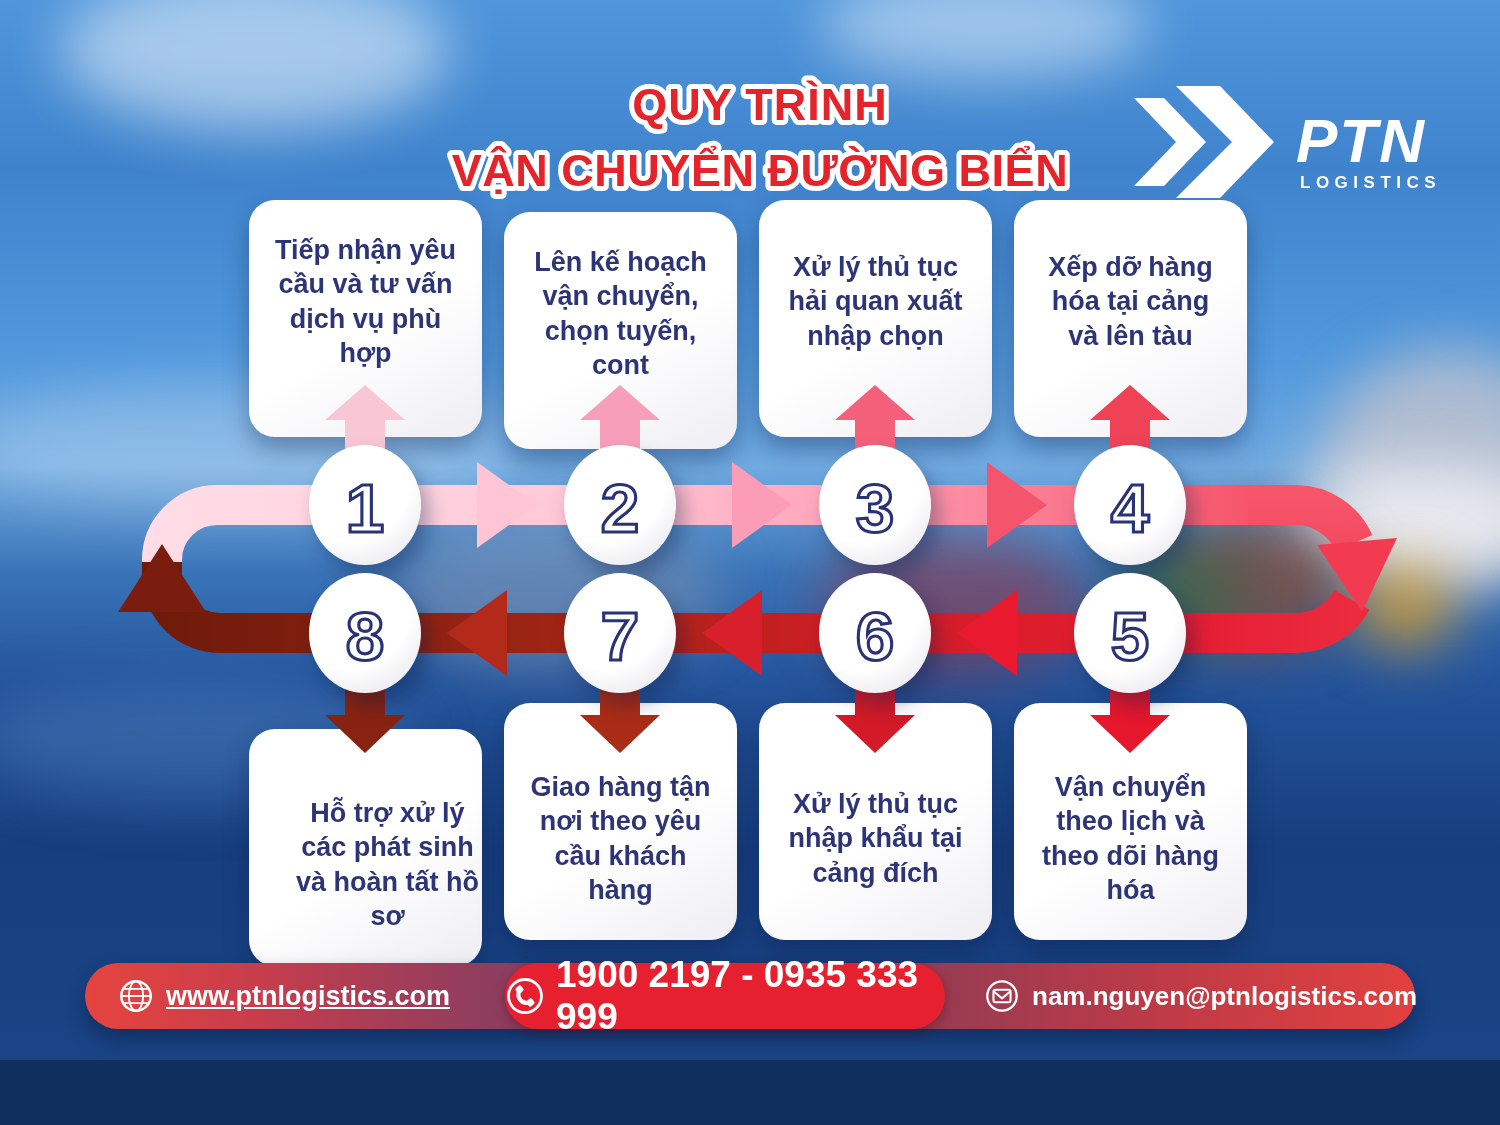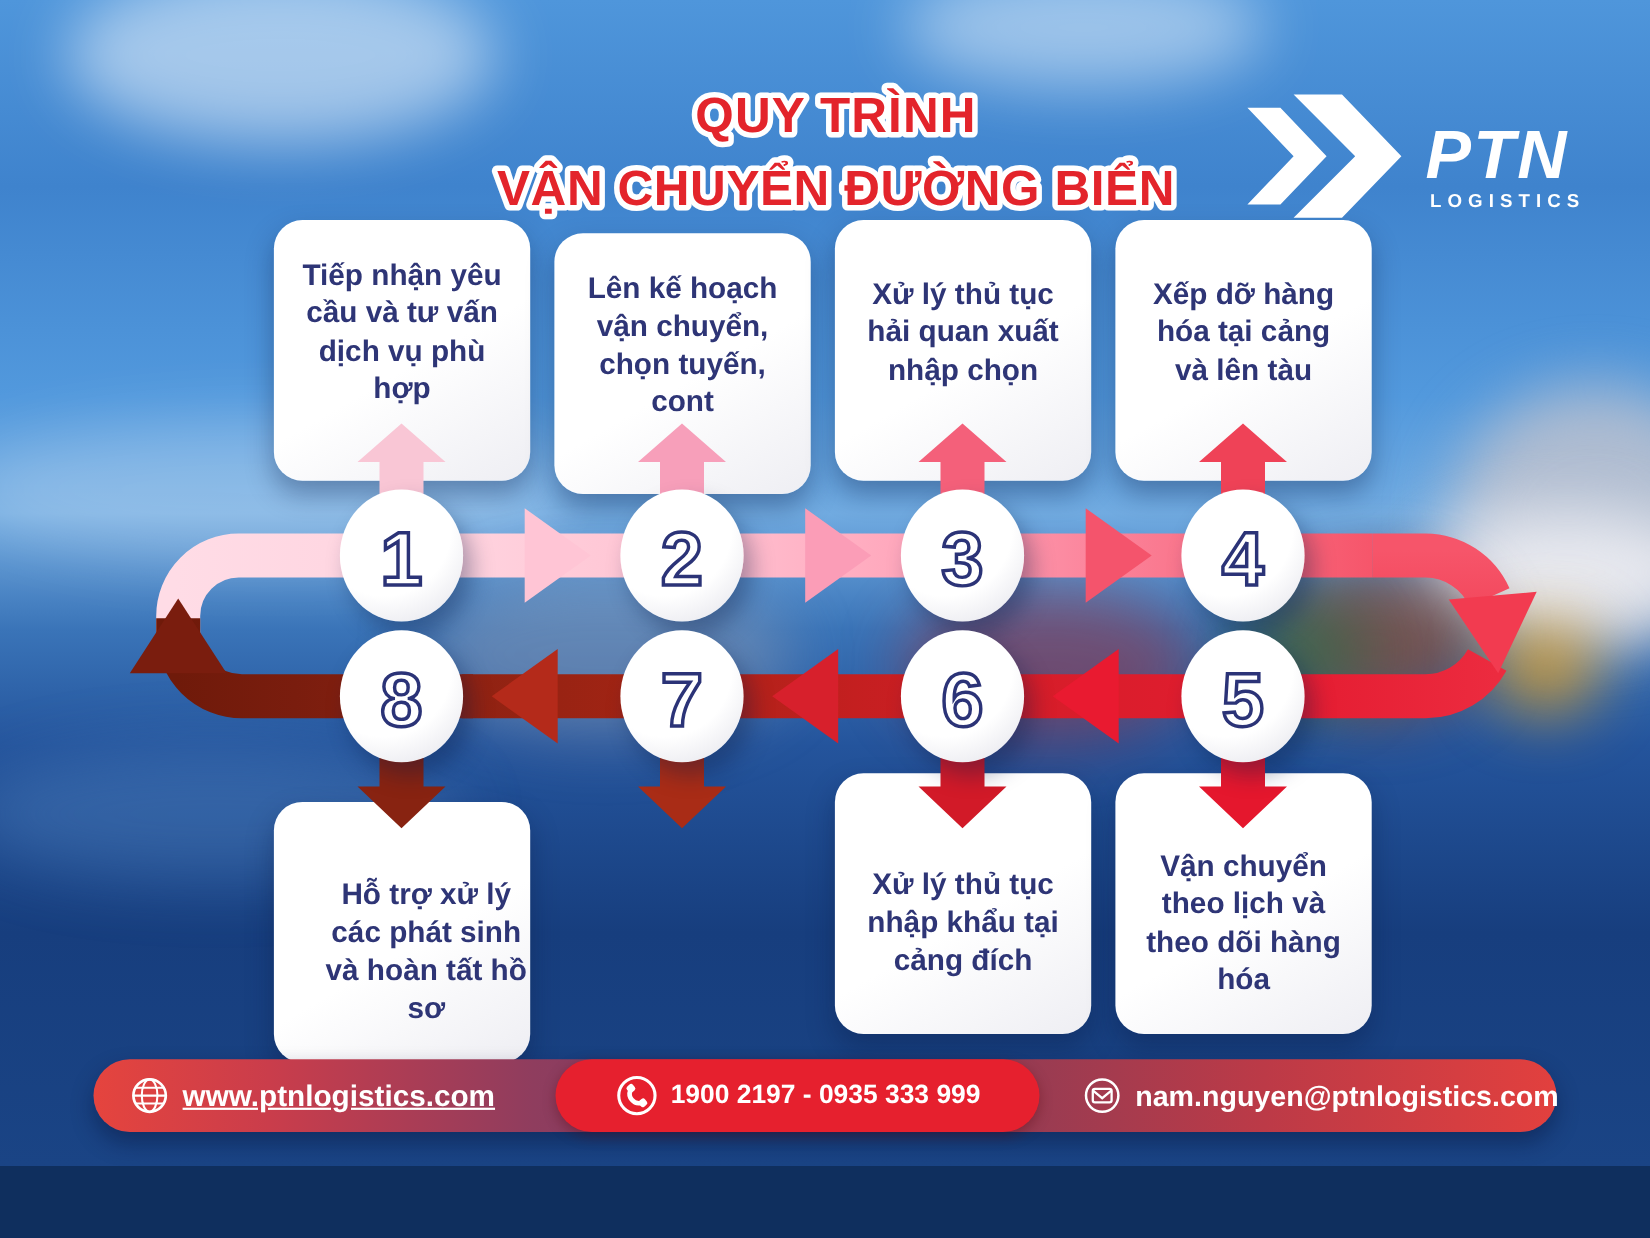--- a/index.html
+++ b/index.html
@@ -71,20 +71,23 @@
   <div class="card top" style="left:759px;top:200px;">
     <div class="txt">Xử lý thủ tục hải quan xuất nhập chọn</div>
     </div>
   <div class="card top" style="left:1014px;top:200px;">
     <div class="txt">Xếp dỡ hàng hóa tại cảng và lên tàu</div>
     </div>
 
   <div class="card bot" style="left:249px;top:729px;padding-left:44px;">
     <div class="txt">Hỗ trợ xử lý các phát sinh và hoàn tất hồ sơ</div>
     </div>
+  <div class="card bot" style="left:504px;top:703px;">
+    <div class="txt">Giao hàng tận nơi theo yêu cầu khách hàng</div>
+    </div>
   <div class="card bot" style="left:759px;top:703px;">
     <div class="txt">Xử lý thủ tục nhập khẩu tại cảng đích</div>
     </div>
   <div class="card bot" style="left:1014px;top:703px;">
     <div class="txt">Vận chuyển theo lịch và theo dõi hàng hóa</div>
     </div>
 
   <svg class="flow" width="1500" height="1125">
     <defs>
       <linearGradient id="gradPink" gradientUnits="userSpaceOnUse" x1="160" y1="0" x2="1250" y2="0">
@@ -203,21 +206,21 @@
       <span class="ic">
         <svg viewBox="-20 -20 40 40" width="40" height="40">
           <circle r="16.5" fill="none" stroke="#ffffff" stroke-width="2.8"></circle>
           <g transform="rotate(-40)">
             <rect x="-3.5" y="-12" width="7" height="7" rx="2.2" fill="#ffffff"></rect>
             <rect x="-3.5" y="5" width="7" height="7" rx="2.2" fill="#ffffff"></rect>
             <path d="M -1.5 -7.5 A 8.5 8.5 0 0 0 -1.5 7.5" stroke="#ffffff" stroke-width="4.2" fill="none"></path>
           </g>
         </svg>
         </span>
-      <span class="ctext" style="font-size:24px;">1900 2197 - 0935 333 999</span>
+      <span class="ctext" style="font-size:37px;">1900 2197 - 0935 333 999</span>
     </div>
     <div class="citem" style="left:898px;">
       <span class="ic">
         <svg viewBox="-20 -20 40 40" width="38" height="38" fill="none" stroke="#ffffff">
           <circle r="15.5" stroke-width="2.4"></circle>
           <rect x="-9" y="-6.5" width="18" height="13" rx="2" stroke-width="2.2"></rect>
           <polyline points="-9,-5 0,2.5 9,-5" stroke-width="2.2"></polyline>
         </svg>
         </span>
       <span class="ctext" style="font-size:26px;">nam.nguyen@ptnlogistics.com</span>

